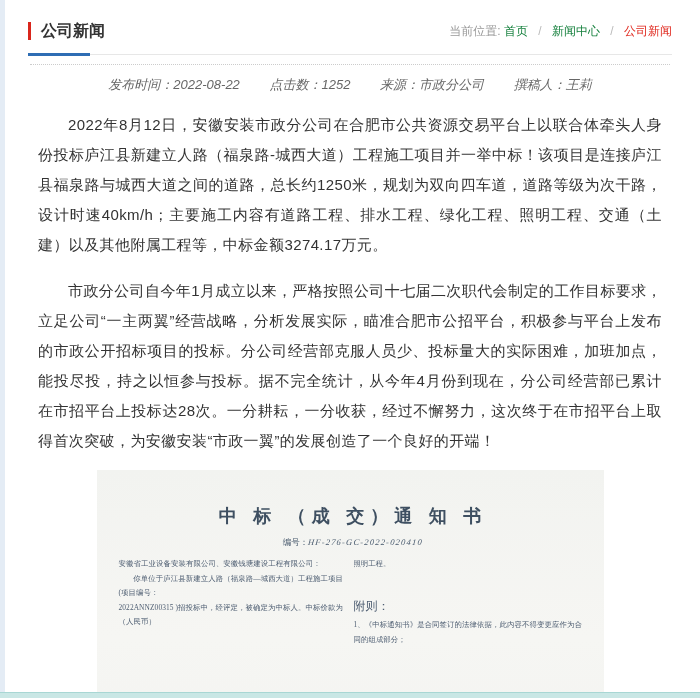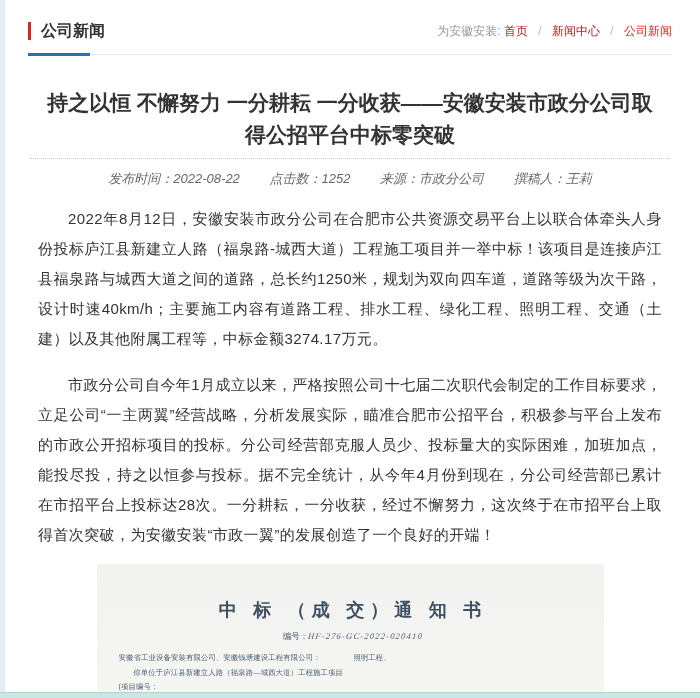--- a/index.html
+++ b/index.html
@@ -15,21 +15,21 @@
   .content { padding:22px 28px 0 28px; }
 
   
   .header-row { display:flex; justify-content:space-between; align-items:flex-end; }
   .section-title {
     font-size:16px; font-weight:bold; color:#333;
     border-left:3px solid #d9261c; padding-left:10px; line-height:1.15;
   }
   .breadcrumb { font-size:12px; color:#999; }
   .breadcrumb .sep { color:#bbb; margin:0 7px; }
-  .breadcrumb .crumb { color:#b91c1c; cursor:pointer; }
+  .breadcrumb .crumb { color:#15803d; cursor:pointer; }
   .breadcrumb .current { color:#e0281e; }
 
   .divider { margin-top:13px; height:3px; position:relative; }
   .divider .line-gray { position:absolute; top:1px; left:0; right:0; height:1px; background:#e7e7e7; }
   .divider .line-blue { position:absolute; top:0; left:0; width:62px; height:3px; background:#2e6db4; }
 
   
   .article-title {
     margin:31px 14px 0 14px; text-align:center;
     font-size:21px; font-weight:bold; color:#333; line-height:1.5;
@@ -72,35 +72,34 @@
 </head>
 <body>
 
 <div class="edge-left"></div>
 
 <div class="content">
 
   <div class="header-row">
     <div class="section-title">公司新闻</div>
     <div class="breadcrumb">
-      <span>为安徽安装:</span>
+      <span>当前位置:</span>
       <span class="crumb">首页</span>
       <span class="sep">/</span>
       <span class="crumb">新闻中心</span>
       <span class="sep">/</span>
       <span class="crumb current">公司新闻</span>
     </div>
   </div>
 
   <div class="divider">
     <div class="line-gray"></div>
     <div class="line-blue"></div>
   </div>
 
-  <h1 class="article-title">持之以恒 不懈努力 一分耕耘 一分收获——安徽安装市政分公司取得公招平台中标零突破</h1>
 
   <div class="dotted-rule"></div>
 
   <div class="meta">
     <span class="pair"><span class="lab">发布时间：</span><span class="val">2022-08-22</span></span>
     <span class="pair"><span class="lab">点击数：</span><span class="val">1252</span></span>
     <span class="pair"><span class="lab">来源：</span><span class="val">市政分公司</span></span>
     <span class="pair"><span class="lab">撰稿人：</span><span class="val">王莉</span></span>
   </div>
 

